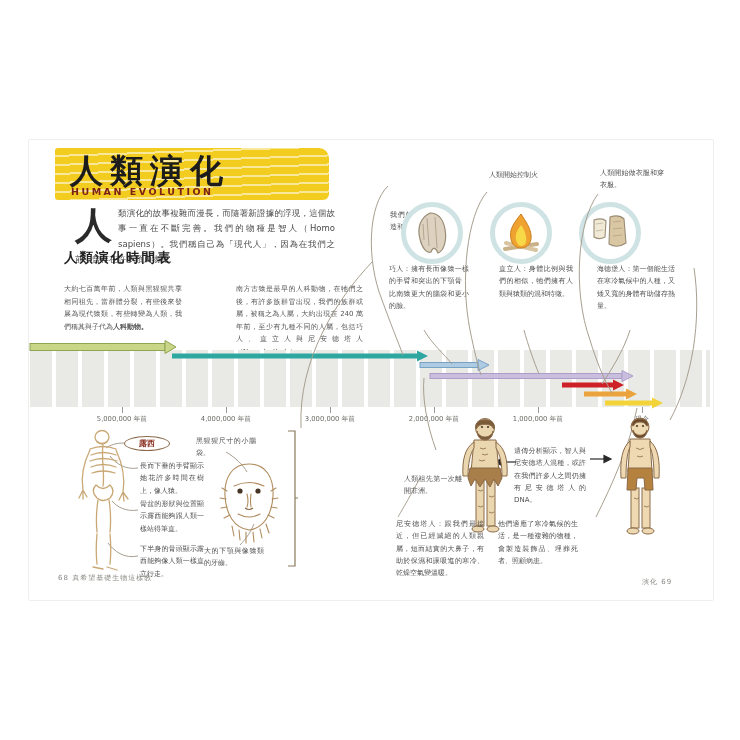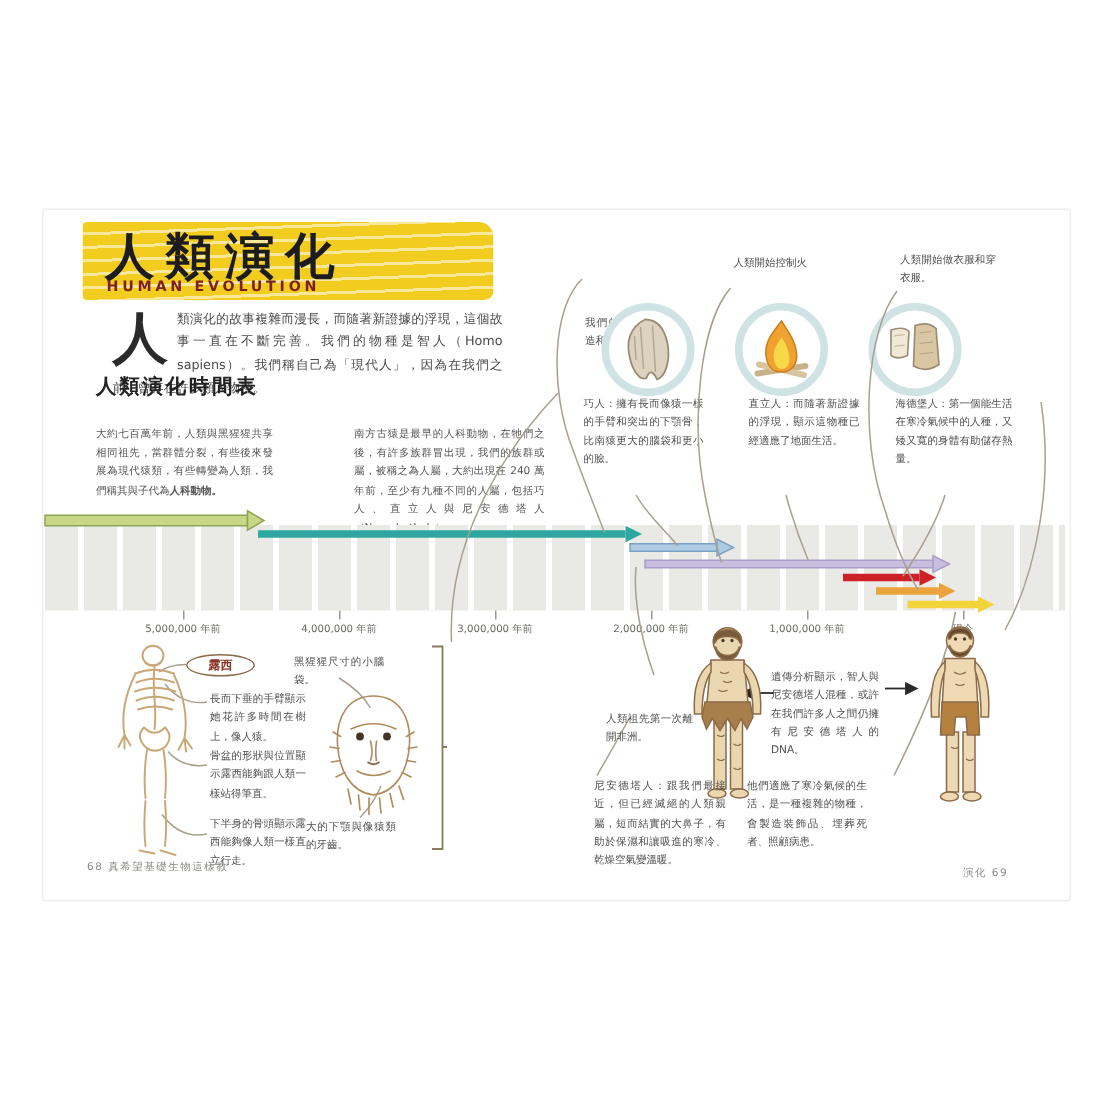--- a/index.html
+++ b/index.html
@@ -76,21 +76,21 @@
   <div class="circle" style="left:579px;top:202px;">
     <svg width="44" height="44" viewBox="0 0 44 44">
       <path d="M6 9 C 12 7, 16 8, 18 10 L 17 26 C 13 28, 9 28, 6 26 Z" fill="#f0e9d6" stroke="#9a8c74" stroke-width="1.1"></path>
       <path d="M8 13 L 15 12 M8 20 L 15 19" stroke="#c2b59a" stroke-width="0.8"></path>
       <path d="M22 6 C 28 4, 33 5, 36 8 L 38 32 C 32 36, 26 36, 21 33 Z" fill="#d9c6a2" stroke="#9a8c74" stroke-width="1.1"></path>
       <path d="M25 11 L 33 10 M25 18 L 34 17 M25 25 L 34 24" stroke="#b3a184" stroke-width="0.8"></path>
     </svg>
   </div>
 
   <div class="note" style="left:389px;top:263px;width:80px;">巧人：擁有長而像猿一樣的手臂和突出的下顎骨，比南猿更大的腦袋和更小的臉。</div>
-  <div class="note" style="left:499px;top:263px;width:74px;">直立人：而隨著新證據的浮現，顯示這物種已經適應了地面生活。</div>
+  <div class="note" style="left:499px;top:263px;width:74px;">直立人：身體比例與我們的相似，牠們擁有人類與猿類的混和特徵。</div>
   <div class="note" style="left:597px;top:263px;width:78px;">海德堡人：第一個能生活在寒冷氣候中的人種，又矮又寬的身體有助儲存熱量。</div>
 
   <div id="band"></div>
   <div id="ticks">
       <div class="tick" style="left: 122px;"></div>
       <div class="ticklabel" style="left: 122px;">5,000,000 年前</div>
       <div class="tick" style="left: 226px;"></div>
       <div class="ticklabel" style="left: 226px;">4,000,000 年前</div>
       <div class="tick" style="left: 330px;"></div>
       <div class="ticklabel" style="left: 330px;">3,000,000 年前</div>

